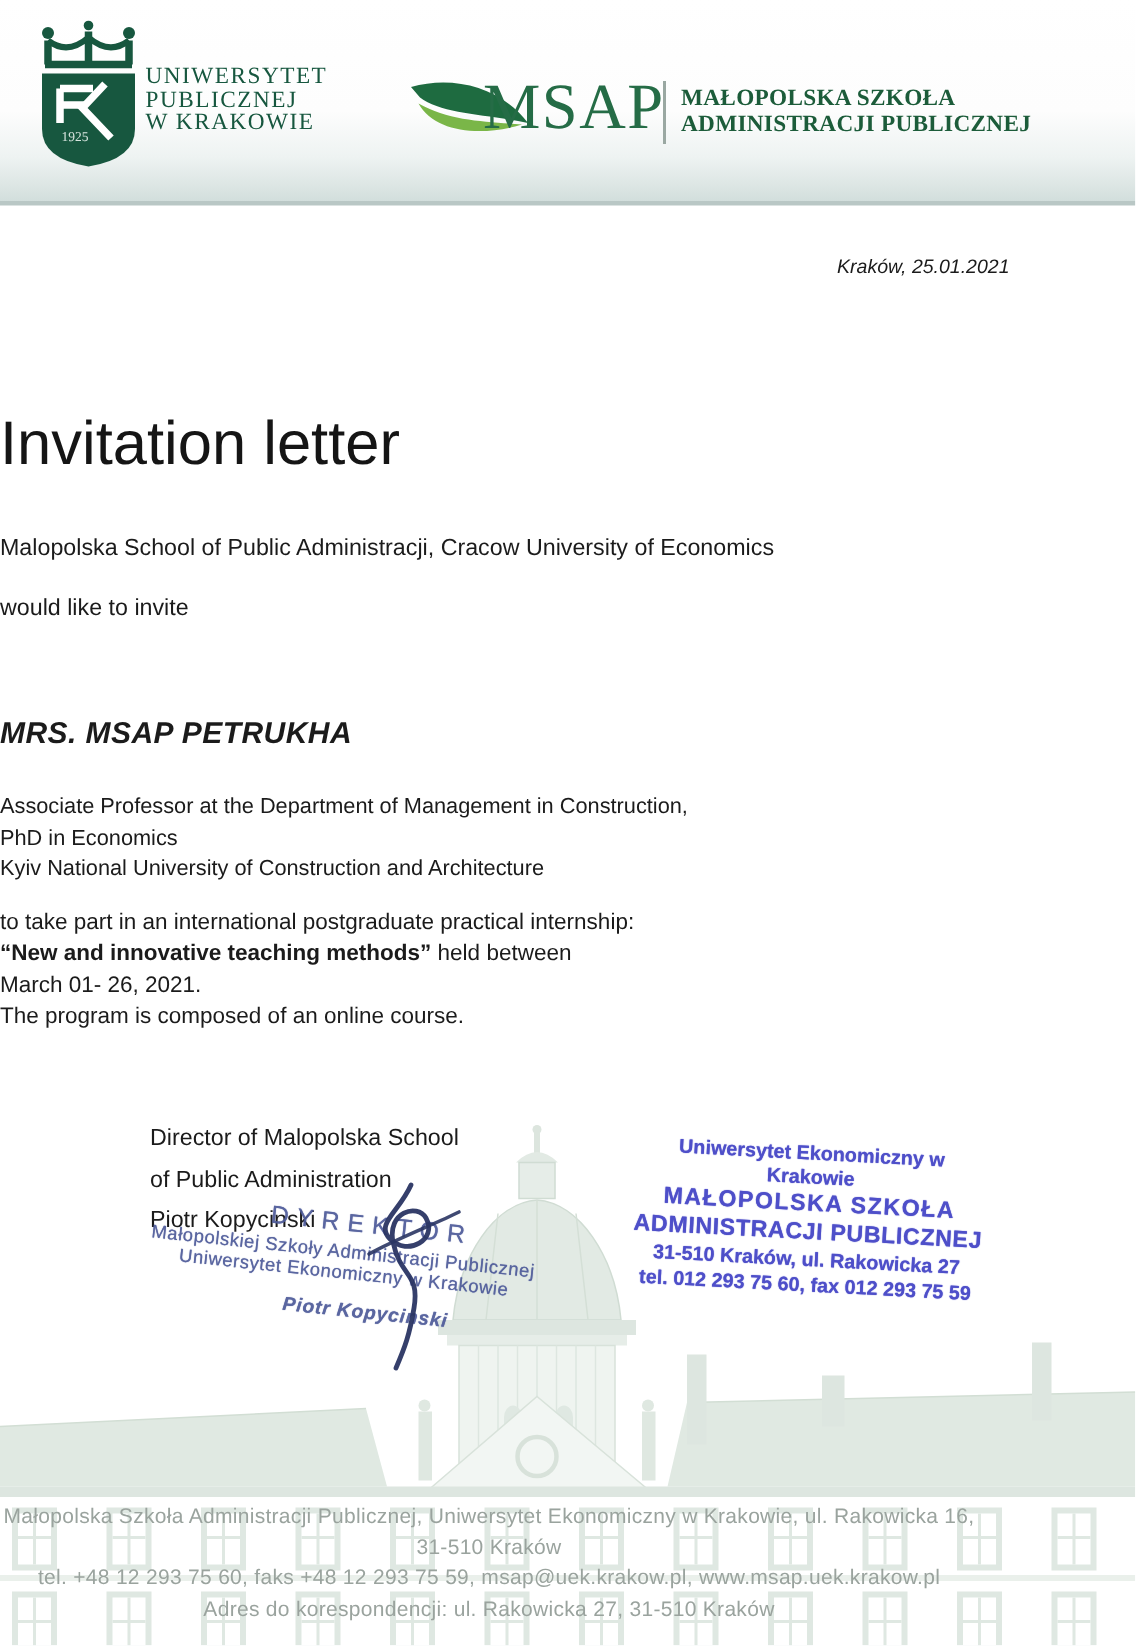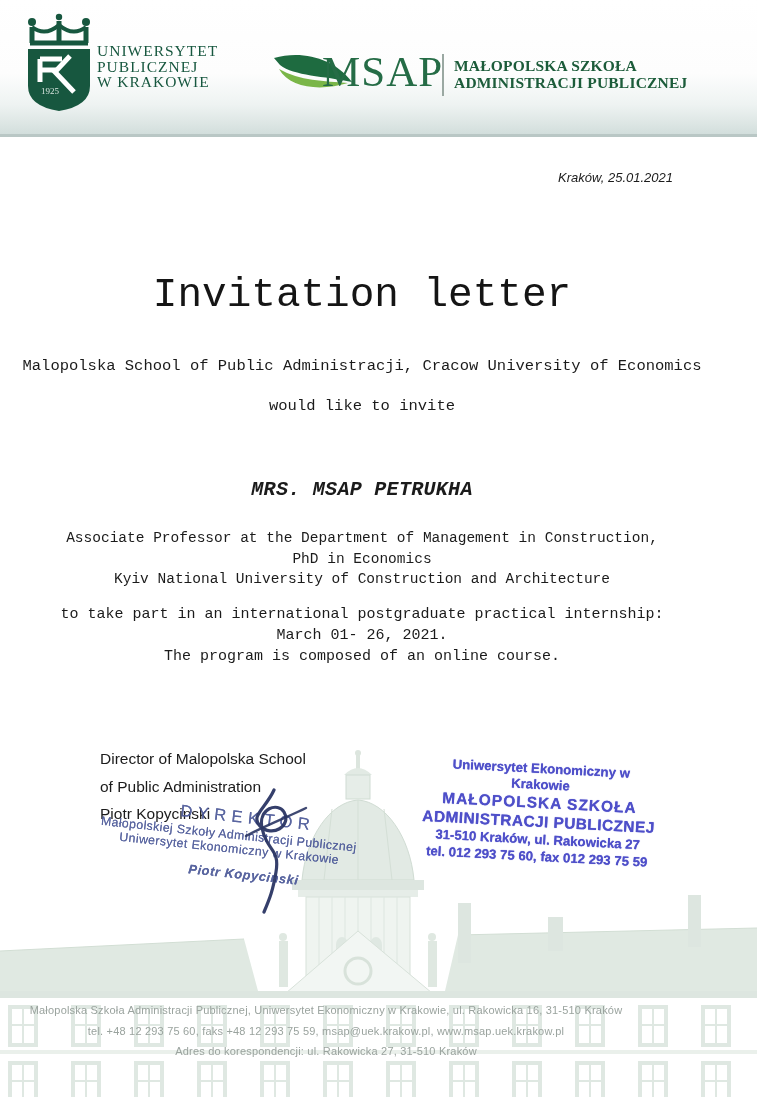--- a/index.html
+++ b/index.html
@@ -27,21 +27,21 @@
     letter-spacing:1px;color:#256c46;
   }
   .msap-divider{position:absolute;left:442px;top:54px;width:2px;height:42px;background:#9aa8a2;}
   .msap-wordmark{
     position:absolute;left:454px;top:57px;
     font-family:"Liberation Serif",serif;font-weight:bold;
     font-size:15.5px;line-height:17px;letter-spacing:.2px;color:#1c5c3a;
   }
   
   .date-line{position:absolute;right:84px;top:170px;font-size:13px;z-index:3;font-style:italic;}
-  .center-block{position:absolute;left:0;width:724px;text-align:center;z-index:3;font-family:Liberation Mono, monospace;}
+  .center-block{position:absolute;left:0;width:724px;z-index:3;}
   .letter-title{top:272px;font-size:41px;line-height:46px;color:#151515;}
   .intro-line{top:357px;font-size:15.5px;}
   .invite-line{top:397px;font-size:15.5px;}
   .recipient-name{top:478px;font-size:20px;font-weight:bold;font-style:italic;letter-spacing:.3px;}
   .recipient-details{top:528px;font-size:14.5px;line-height:20.5px;}
   .program-block{top:604px;font-size:15px;line-height:21px;}
   .program-bold{font-weight:bold;}
   .signature-block{position:absolute;left:60px;top:745px;font-size:15.5px;line-height:27.5px;z-index:4;margin-left:40px;}
   
   .director-stamp{
@@ -61,21 +61,21 @@
   }
   .address-stamp .as-l1{font-size:13.2px;font-weight:600;line-height:16px;}
   .address-stamp .as-l2{font-size:15.5px;font-weight:bold;letter-spacing:1px;line-height:19px;}
   .address-stamp .as-l3{font-size:15.5px;font-weight:bold;letter-spacing:.4px;line-height:19px;}
   .address-stamp .as-l4{font-size:13.2px;font-weight:600;line-height:17px;}
   .address-stamp .as-l5{font-size:13.2px;font-weight:600;line-height:17px;}
   
   .building-watermark{position:absolute;left:0;top:745px;width:757px;height:352px;z-index:0;}
   .page-footer{
     position:absolute;left:0;top:1000px;width:652px;text-align:center;z-index:3;
-    font-size:11px;line-height:20.5px;color:#9aa39e;letter-spacing:.2px;
+    font-size:14px;line-height:20.5px;color:#9aa39e;letter-spacing:.2px;
   }
 </style>
 </head>
 <body>
 
 <div class="page">
 
   <svg class="building-watermark" viewBox="0 0 757 352" aria-hidden="true">
     <defs>
       <g id="win">
@@ -192,20 +192,21 @@
   <div class="center-block recipient-name">MRS. MSAP PETRUKHA</div>
 
   <div class="center-block recipient-details">
     <div>Associate Professor at the Department of Management in Construction,</div>
     <div>PhD in Economics</div>
     <div>Kyiv National University of Construction and Architecture</div>
   </div>
 
   <div class="center-block program-block">
     <div>to take part in an international postgraduate practical internship:</div>
+    <div><span class="program-bold">“New and innovative teaching methods”</span><span> held between</span></div>
     <div>March 01- 26, 2021.</div>
     <div>The program is composed of an online course.</div>
   </div>
 
   <div class="signature-block">
     <div>Director of Malopolska School</div>
     <div>of Public Administration</div>
     <div>Piotr Kopycinski</div>
   </div>
 

